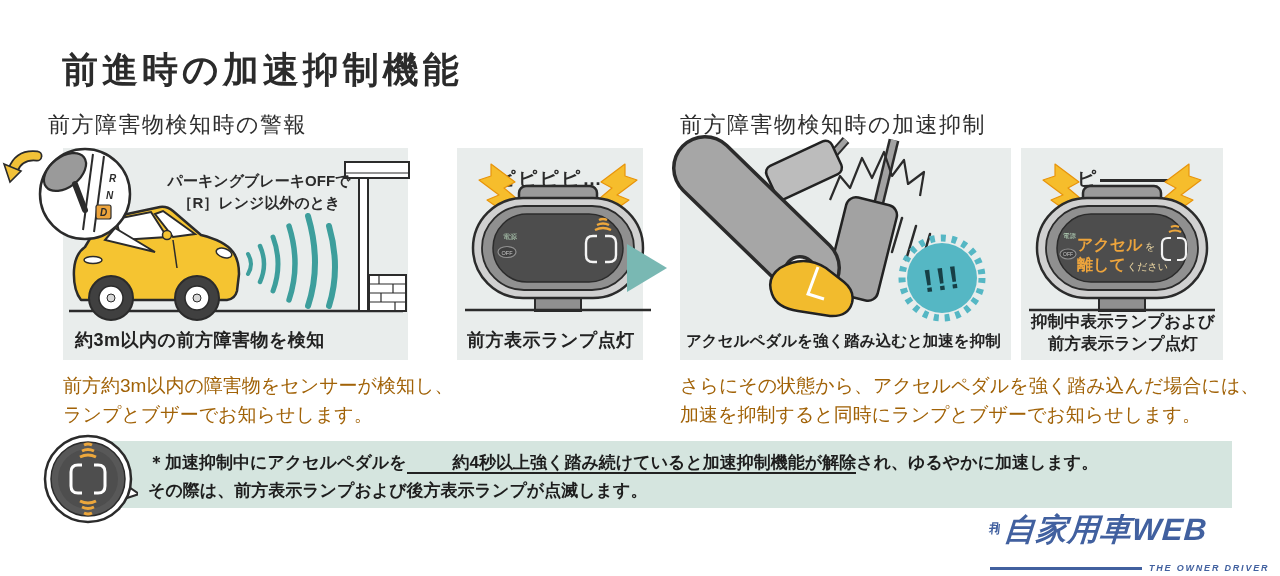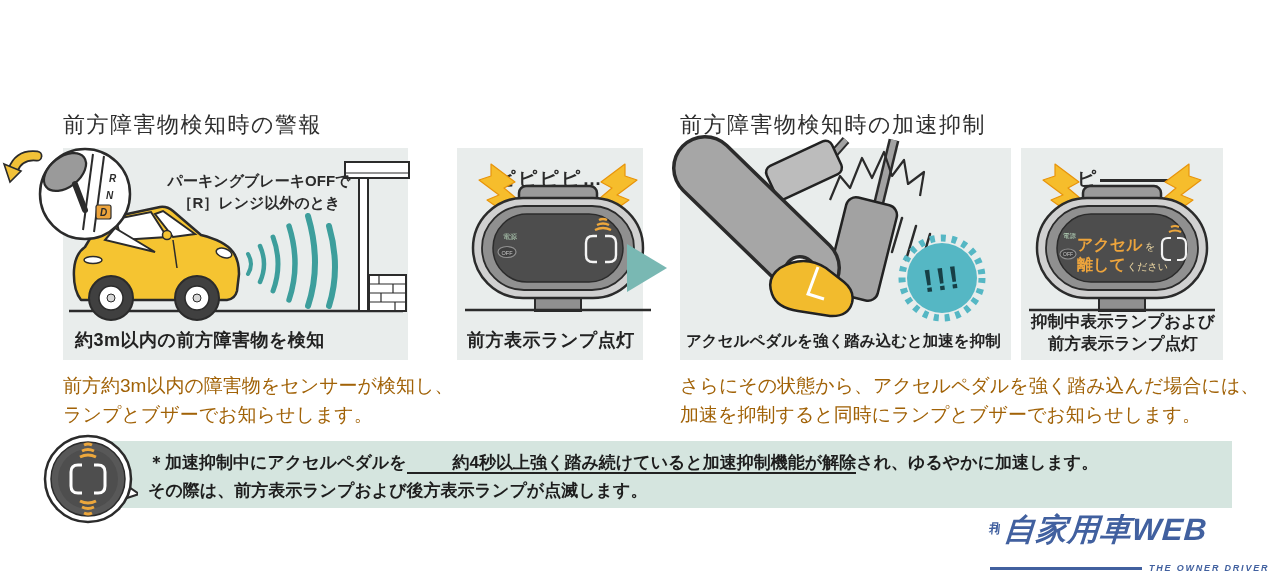--- a/index.html
+++ b/index.html
@@ -1,21 +1,21 @@
 <!DOCTYPE html>
 <html><head>
 <meta charset="utf-8">
 <style>
   html,body{margin:0;padding:0;background:#fff;}
   .canvas{position:relative;width:1280px;height:576px;background:#ffffff;overflow:hidden;
           font-family:"Liberation Sans","DejaVu Sans",sans-serif;color:#2e2e2e;}
   .abs{position:absolute;}
   .title{left:62px;top:46px;font-size:36px;font-weight:700;letter-spacing:4px;color:#2b2b2b;}
   .heading{font-size:22px;letter-spacing:1.5px;color:#2e2e2e;top:110px;}
-  .heading-left{left:63px;}
+  .heading-left{left:48px;}
   .heading-right{left:680px;}
   .panel{position:absolute;top:148px;height:212px;background:#e9edec;}
   .panel svg{position:absolute;left:0;top:0;overflow:visible;}
   .panel1{left:63px;width:345px;}
   .panel2{left:417px;width:186px;margin-left:40px;}
   .panel3{left:680px;width:331px;}
   .panel4{left:1021px;width:202px;}
   .caption{position:absolute;font-weight:700;color:#222;}
   .cap1{left:12px;bottom:8px;font-size:18px;letter-spacing:0.5px;}
   .cap2{left:10px;bottom:8px;font-size:18px;letter-spacing:0.5px;}
@@ -44,20 +44,21 @@
              transform:skewX(-4deg);}
   .logo-bottom{display:flex;align-items:center;gap:7px;margin-top:12px;}
   .logo-line{width:152px;height:3px;background:#41609f;}
   .logo-tagline{font-size:9px;font-weight:700;font-style:italic;letter-spacing:1.8px;}
 </style>
 </head>
 <body>
 
 <div class="canvas">
 
+  <div class="abs title">前進時の加速抑制機能</div>
 
   <div class="abs heading heading-left">前方障害物検知時の警報</div>
   <div class="abs heading heading-right">前方障害物検知時の加速抑制</div>
 
   <div class="panel panel1">
     <svg width="345" height="212" viewBox="0 0 345 212">
 
       <line x1="6" y1="163" x2="340" y2="163" stroke="#2b2b2b" stroke-width="2.5"></line>
 
       <g>

